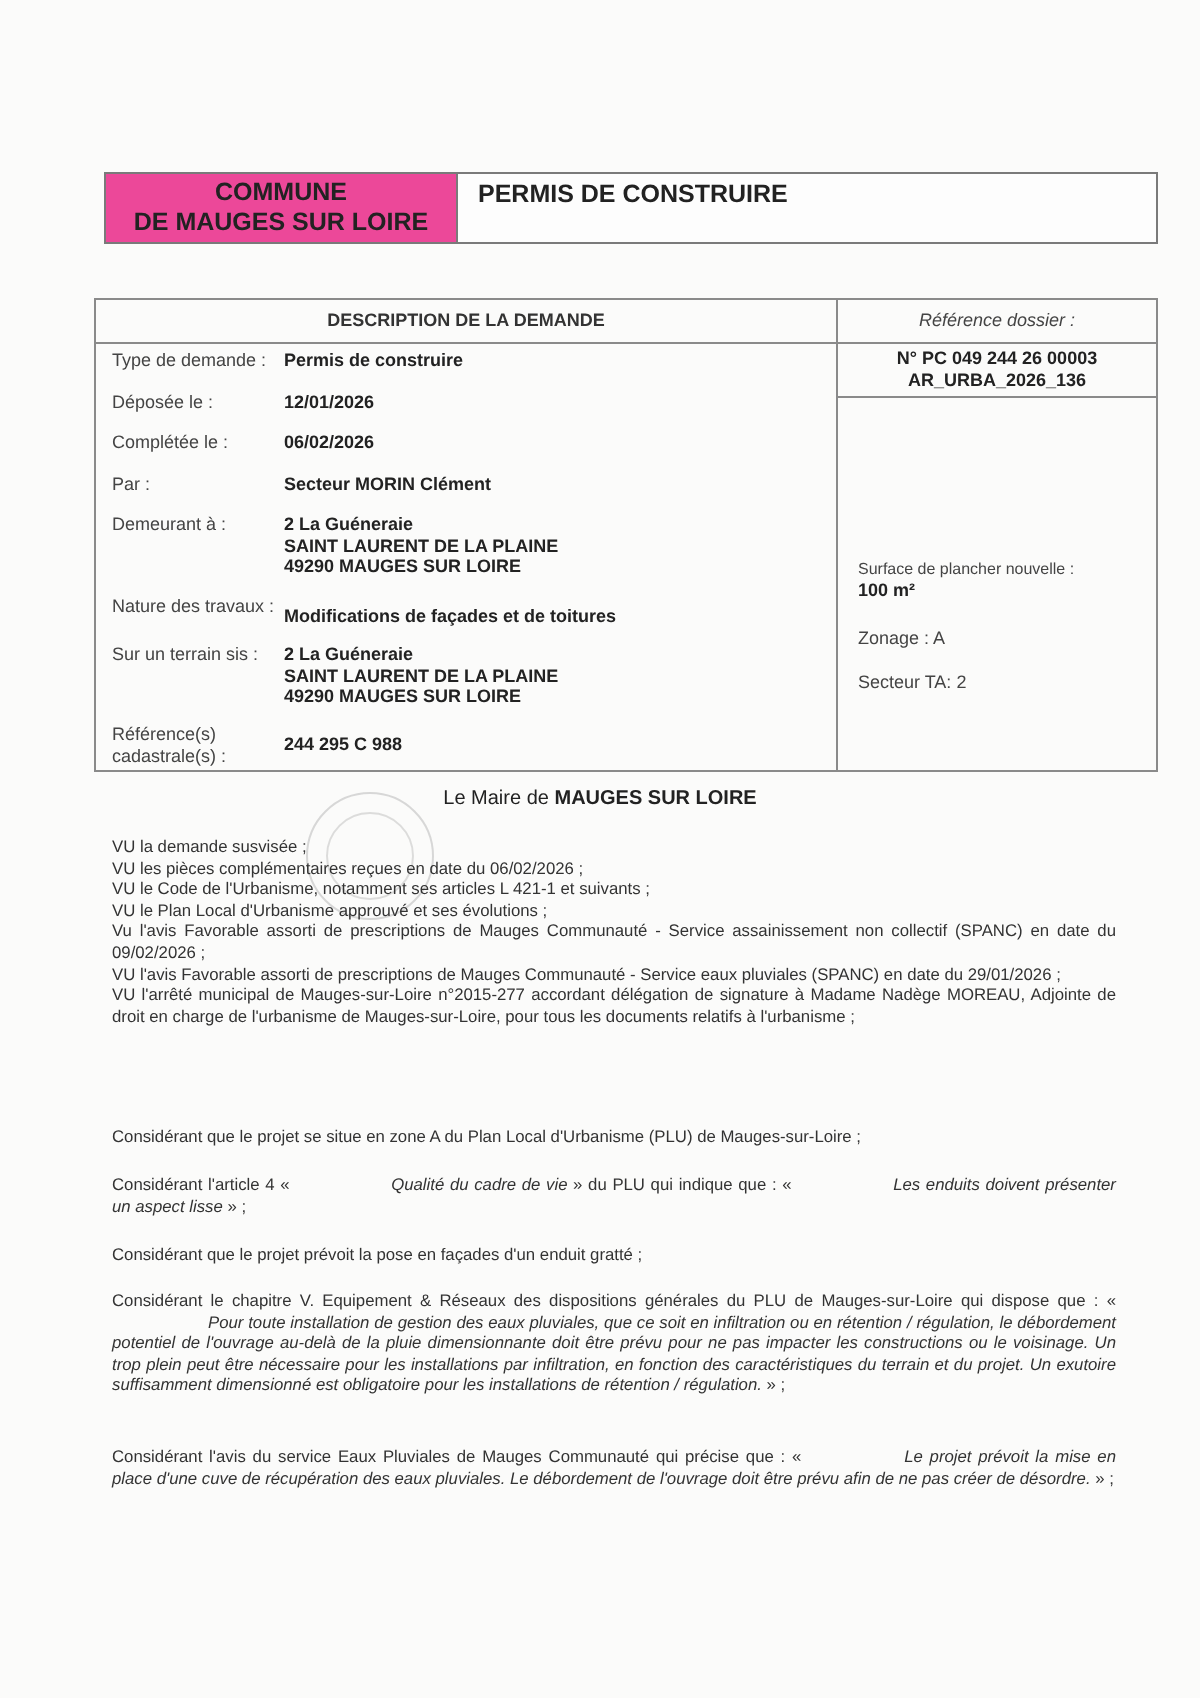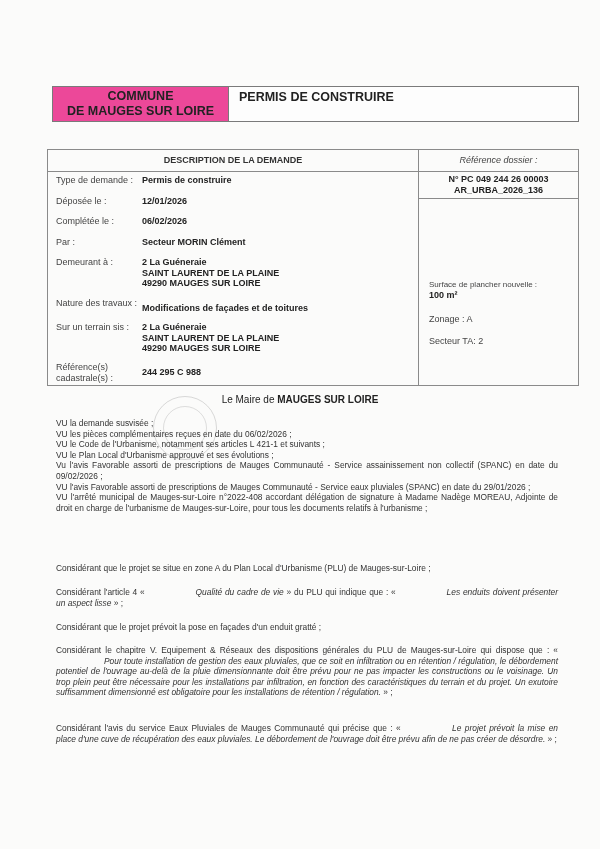--- a/index.html
+++ b/index.html
@@ -114,21 +114,21 @@
 
 <div class="mayor"><span class="light">Le Maire de </span><span>MAUGES SUR LOIRE</span></div>
 
 <div class="body" style="top:418px">
   <p>VU la demande susvisée ;</p>
   <p>VU les pièces complémentaires reçues en date du 06/02/2026 ;</p>
   <p>VU le Code de l'Urbanisme, notamment ses articles L 421-1 et suivants ;</p>
   <p>VU le Plan Local d'Urbanisme approuvé et ses évolutions ;</p>
   <p>Vu l'avis Favorable assorti de prescriptions de Mauges Communauté - Service assainissement non collectif (SPANC) en date du 09/02/2026 ;</p>
   <p>VU l'avis Favorable assorti de prescriptions de Mauges Communauté - Service eaux pluviales (SPANC)  en date du 29/01/2026 ;</p>
-  <p>VU l'arrêté municipal de Mauges-sur-Loire n°2022-408 accordant délégation de signature à Madame Nadège MOREAU, Adjointe de droit en charge de l'urbanisme de Mauges-sur-Loire, pour tous les documents relatifs à l'urbanisme ;</p>
+  <p>VU l'arrêté municipal de Mauges-sur-Loire n°2015-277 accordant délégation de signature à Madame Nadège MOREAU, Adjointe de droit en charge de l'urbanisme de Mauges-sur-Loire, pour tous les documents relatifs à l'urbanisme ;</p>
 </div>
 
 <div class="body" style="top:563px">Considérant que le projet se situe en zone A du Plan Local d'Urbanisme (PLU) de Mauges-sur-Loire ;</div>
 
 <div class="body" style="top:587px"><span>Considérant l'article 4 « </span><i>Qualité du cadre de vie</i><span> » du PLU qui indique que : « </span><i>Les enduits doivent présenter un aspect lisse</i><span> » ;</span></div>
 
 <div class="body" style="top:622px">Considérant que le projet prévoit la pose en façades d'un enduit gratté ;</div>
 
 <div class="body" style="top:645px"><span>Considérant le chapitre V. Equipement &amp; Réseaux des dispositions générales du PLU de Mauges-sur-Loire qui dispose que : « </span><i>Pour toute installation de gestion des eaux pluviales, que ce soit en infiltration ou en rétention / régulation, le débordement potentiel de l'ouvrage au-delà de la pluie dimensionnante doit être prévu pour ne pas impacter les constructions ou le voisinage. Un trop plein peut être nécessaire pour les installations par infiltration, en fonction des caractéristiques du terrain et du projet. Un exutoire suffisamment dimensionné est obligatoire pour les installations de rétention / régulation.</i><span> » ;</span></div>
 

